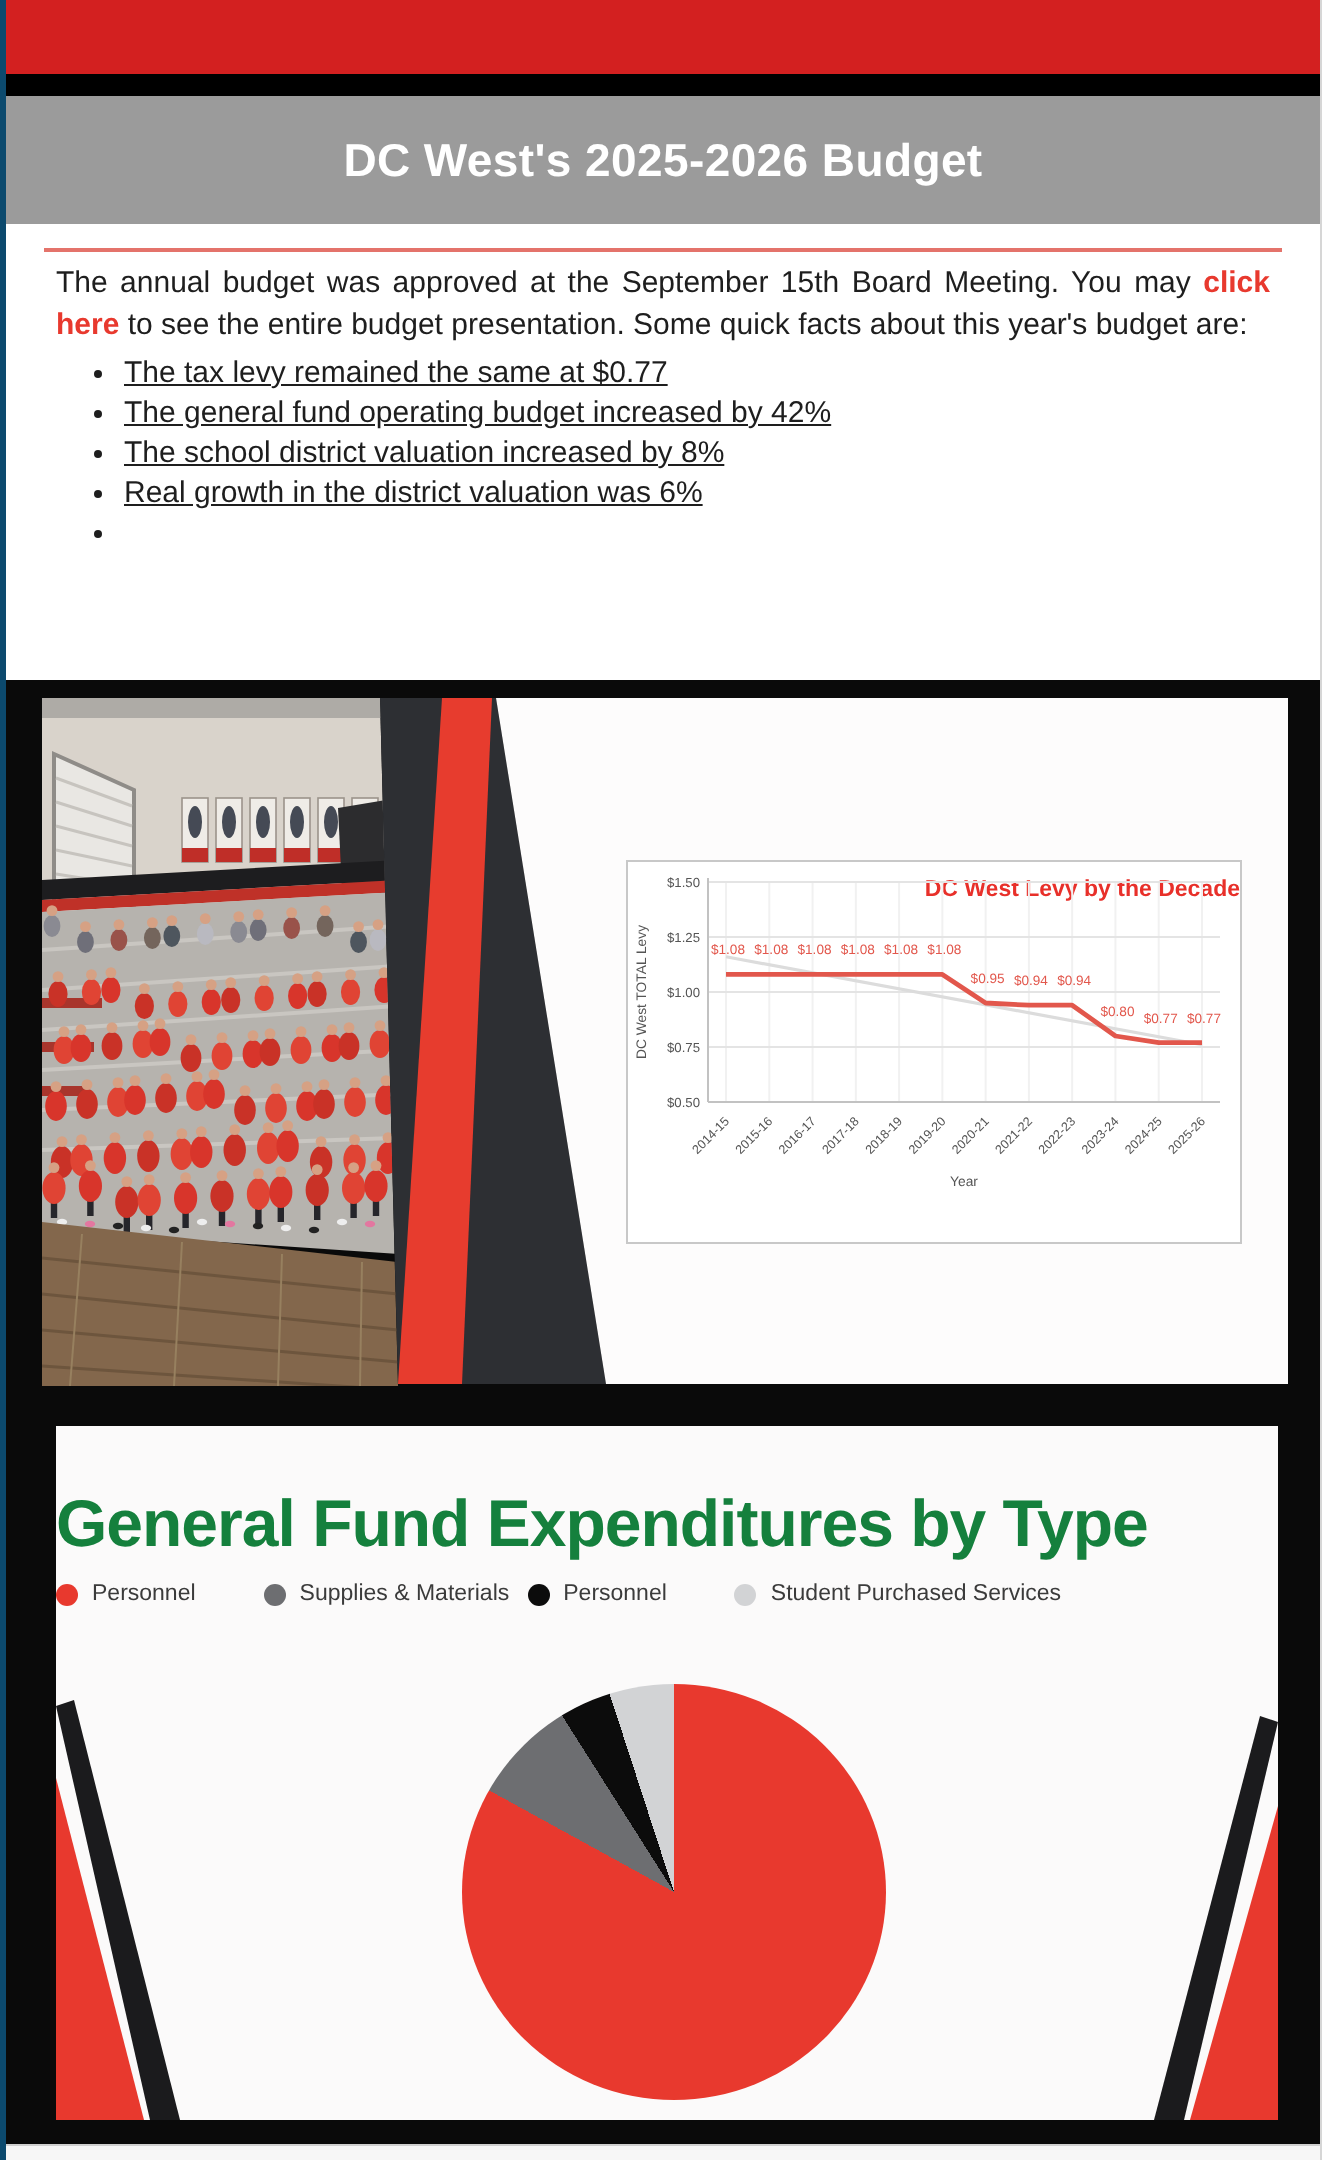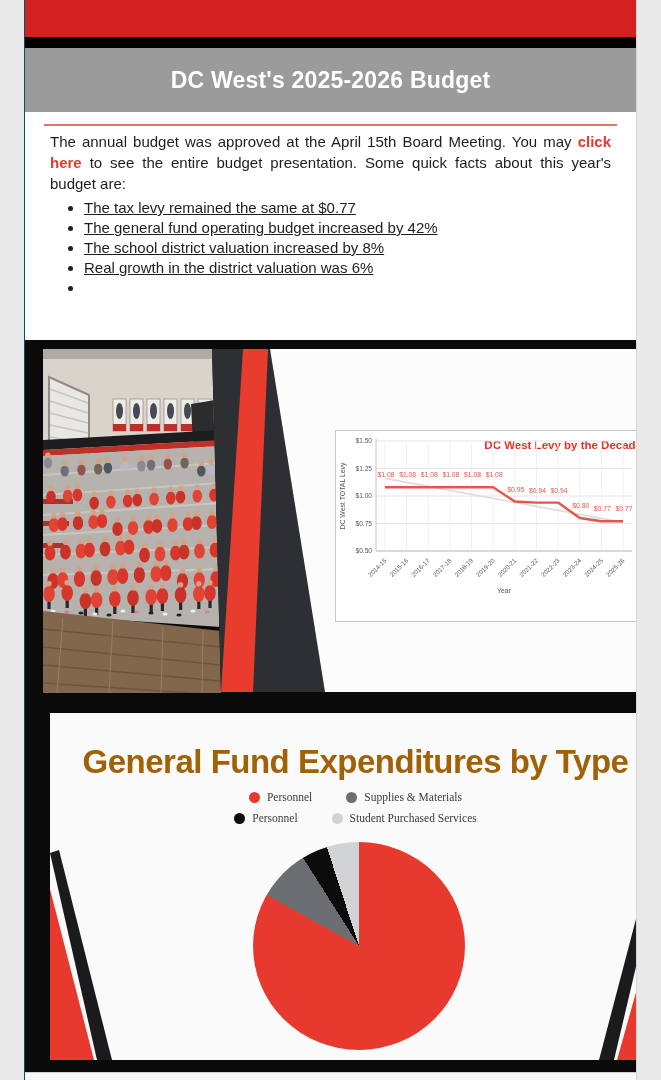--- a/index.html
+++ b/index.html
@@ -1,20 +1,20 @@
 <!DOCTYPE html>
 <html><head>
 <meta charset="utf-8">
 <style>
   html,body{margin:0;padding:0;background:#e9e9e9;}
   *{box-sizing:border-box;}
   .page{
-    position:relative;width:613px;height:1080px;margin:0 auto;background:#ffffff;
+    position:relative;width:661px;height:1080px;margin:0 auto;background:#ffffff;
     font-family:"Liberation Sans",sans-serif;overflow:hidden;
-    border-left:1px solid #0c4a6e;border-right:1px solid #d6d6d6;
+    border-left:3px solid #0c4a6e;border-right:1px solid #d6d6d6;
   }
   .bar-red{position:absolute;top:0;left:0;right:0;height:37px;background:#d32020;}
   .bar-black{position:absolute;top:37px;left:0;right:0;height:11px;background:#000;}
   .bar-gray{position:absolute;top:48px;left:0;right:0;height:64px;background:#9b9b9b;
     display:flex;align-items:center;justify-content:center;}
   .bar-gray h1{margin:0;font-size:23px;font-weight:bold;color:#fff;letter-spacing:.2px;}
   .divider{position:absolute;top:124px;left:19px;right:19px;height:2px;background:#e4736b;}
   .intro{position:absolute;top:131px;left:25px;right:25px;color:#1e1e1e;font-size:15px;line-height:21px;}
   .intro p{margin:0;text-align:justify;}
   .intro a{color:#e8392e;font-weight:bold;text-decoration:none;cursor:pointer;}
@@ -28,45 +28,45 @@
   .chart-box{
     position:absolute;left:310px;top:90px;width:308px;height:192px;background:#fff;
     border:1px solid #c8c8c8;z-index:3;
   }
   .chart-box .chart-title{margin:8px 0 0 12px;color:#e8302a;font-weight:bold;font-size:11.5px;text-align:right;}
   .chart-box svg{display:block;margin:2px auto 0;font-family:"Liberation Sans",sans-serif;}
 
   .slide2{position:absolute;top:700px;left:0;width:661px;height:372px;background:#0a0a0a;}
   .panel2{position:absolute;left:25px;top:13px;width:611px;height:347px;background:#fbfafa;overflow:hidden;}
   .panel2 .corner-deco{position:absolute;left:0;top:0;z-index:1;}
-  .slide2-title{position:absolute;left:0;right:0;top:30px;text-align:center;
-    color:#a16207;font-size:33px;font-weight:800;letter-spacing:-.5px;z-index:2;}
-  .legend{position:absolute;left:0;right:0;top:78px;display:flex;flex-direction:column;
-    align-items:center;gap:9px;z-index:2;font-family:Liberation Serif, serif;}
+  .slide2-title{position:absolute;left:0;right:0;top:30px;text-align:left;
+    color:#15803d;font-size:33px;font-weight:800;letter-spacing:-.5px;z-index:2;}
+  .legend{position:absolute;left:0;right:0;top:78px;display:flex;
+    align-items:center;gap:9px;z-index:2;}
   .legend-row{display:flex;gap:34px;}
   .legend-item{display:flex;align-items:center;gap:7px;font-size:11.5px;color:#3b3b3b;}
   .legend-dot{width:11px;height:11px;border-radius:50%;background:#999;flex:0 0 auto;}
   .pie{position:absolute;left:203px;top:129px;width:212px;height:208px;border-radius:50%;z-index:2;}
 
   .bottom-strip{position:absolute;top:1072px;left:0;right:0;height:8px;background:#f7f7f7;border-top:1px solid #d0d0d0;}
 </style>
 </head>
 <body>
 
 <div class="page">
 
   <div class="bar-red"></div>
   <div class="bar-black"></div>
   <div class="bar-gray">
     <h1>DC West's 2025-2026 Budget</h1>
   </div>
   <div class="divider"></div>
 
   <div class="intro">
-    <p><span>The annual budget was approved at the April 15th Board Meeting. You may </span><a>click here</a><span> to see the entire budget presentation. Some quick facts about this year's budget are:</span></p>
+    <p><span>The annual budget was approved at the September 15th Board Meeting. You may </span><a>click here</a><span> to see the entire budget presentation. Some quick facts about this year's budget are:</span></p>
     <ul class="facts">
       <li>The tax levy remained the same at $0.77</li>
       <li>The general fund operating budget increased by 42%</li>
       <li>The school district valuation increased by 8%</li>
       <li>Real growth in the district valuation was 6%</li>
       <li>
       </li>
     </ul>
   </div>
 

